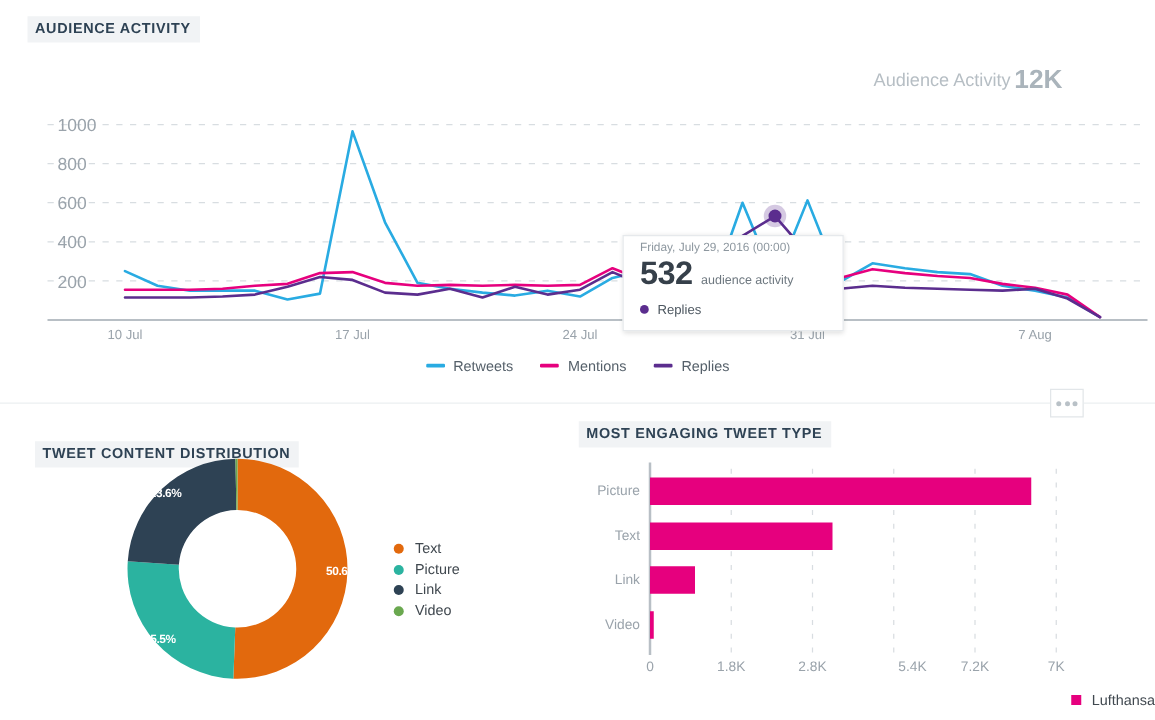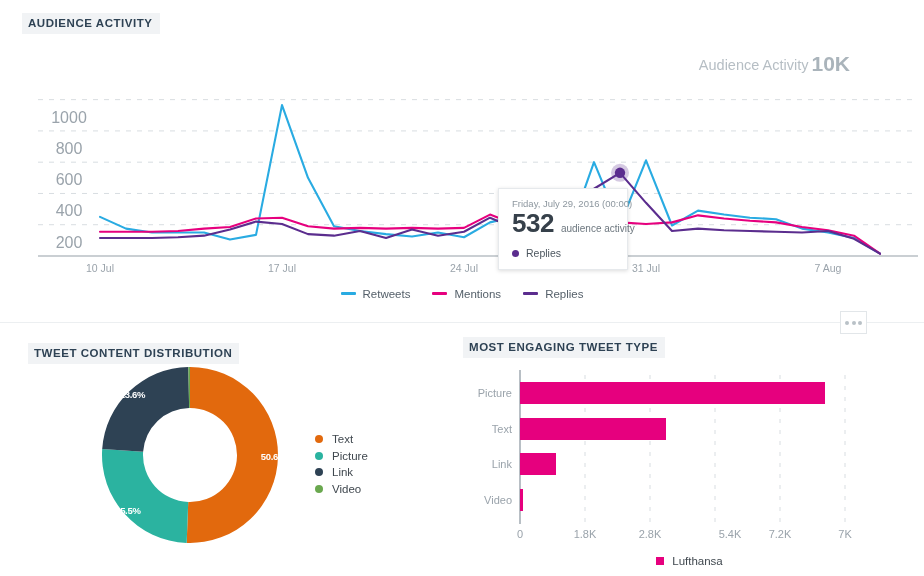--- a/index.html
+++ b/index.html
@@ -55,25 +55,24 @@
   #line-plot {
     position: absolute;
     left: 0; top: 70px;
     width: 924px;
     height: 210px;
   }
   .ylabel {
     position: absolute;
     right: 0;
     width: 46px;
-    text-align: center;
-    font-size: 16px;
+    text-align: left;
+    font-size: 14px;
     color: #9aa3ab;
     transform: translateY(-50%);
-    margin-top: 18px;
   }
   .xlabel {
     position: absolute;
     top: 192px;
     font-size: 10.5px;
     color: #9aa3ab;
     transform: translateX(-50%);
     white-space: nowrap;
   }
 
@@ -96,25 +95,25 @@
     height: 3px;
     border-radius: 1px;
     vertical-align: 3px;
     margin-right: 7px;
   }
 
   
   #chart-tooltip {
     position: absolute;
     left: 498px; top: 188px;
-    width: 130px;
+    width: 177px;
     background: #ffffff;
     border: 1px solid #e6e9ec;
     box-shadow: 0 1px 4px rgba(0,0,0,.14);
-    padding: 9px 12px 10px 13px;
+    padding: 4px 12px 10px 13px;
     box-sizing: border-box;
     z-index: 30;
   }
   #tooltip-date {
     font-size: 9.5px;
     color: #8d979f;
     margin-bottom: 1px;
     white-space: nowrap;
   }
   #tooltip-row {
@@ -177,21 +176,21 @@
     display: block;
   }
 
   
   #donut-section {
     position: absolute;
     left: 0; top: 333px;
     width: 455px;
     height: 243px;
   }
-  #donut-title-wrap { position: absolute; left: 28px; top: 10px; }
+  #donut-title-wrap { position: absolute; left: 28px; top: 20px; }
   #donut-wrap {
     position: absolute;
     left: 100px; top: 32px;
     width: 180px; height: 180px;
   }
   #donut-svg { display: block; }
   .slice-label {
     font-family: "Liberation Sans", sans-serif;
     font-size: 9.5px;
     font-weight: bold;
@@ -249,21 +248,21 @@
     top: 165px;
     font-size: 11px;
     color: #9aa3ab;
     transform: translateX(-50%);
     white-space: nowrap;
   }
   #bar-legend {
     position: absolute;
     left: 0; top: 222px;
     width: 469px;
-    text-align: center;
+    text-align: right;
     font-size: 11.5px;
     color: #40484f;
   }
   #bar-legend .sq {
     display: inline-block;
     width: 8px; height: 8px;
     background: #e6007e;
     margin-right: 8px;
     vertical-align: 0px;
   }
@@ -271,21 +270,21 @@
 </head>
 <body>
 
 <div id="audience-section">
 
   <div id="audience-title-wrap">
     <span class="panel-title">AUDIENCE ACTIVITY</span>
   </div>
 
   <div id="audience-total">
-    <span>Audience Activity</span><span class="big">10K</span>
+    <span>Audience Activity</span><span class="big">12K</span>
   </div>
 
   <div id="line-plot">
     <svg id="line-svg" width="924" height="210">
         <line x1="38" y1="154.72727272727272" x2="918" y2="154.72727272727272" stroke="#d8dde1" stroke-width="1" stroke-dasharray="5 6"></line>
         <line x1="38" y1="123.45454545454545" x2="918" y2="123.45454545454545" stroke="#d8dde1" stroke-width="1" stroke-dasharray="5 6"></line>
         <line x1="38" y1="92.18181818181819" x2="918" y2="92.18181818181819" stroke="#d8dde1" stroke-width="1" stroke-dasharray="5 6"></line>
         <line x1="38" y1="60.90909090909091" x2="918" y2="60.90909090909091" stroke="#d8dde1" stroke-width="1" stroke-dasharray="5 6"></line>
         <line x1="38" y1="29.636363636363654" x2="918" y2="29.636363636363654" stroke="#d8dde1" stroke-width="1" stroke-dasharray="5 6"></line>
         <line x1="38" y1="186" x2="918" y2="186" stroke="#b8bfc5" stroke-width="1.6"></line>

